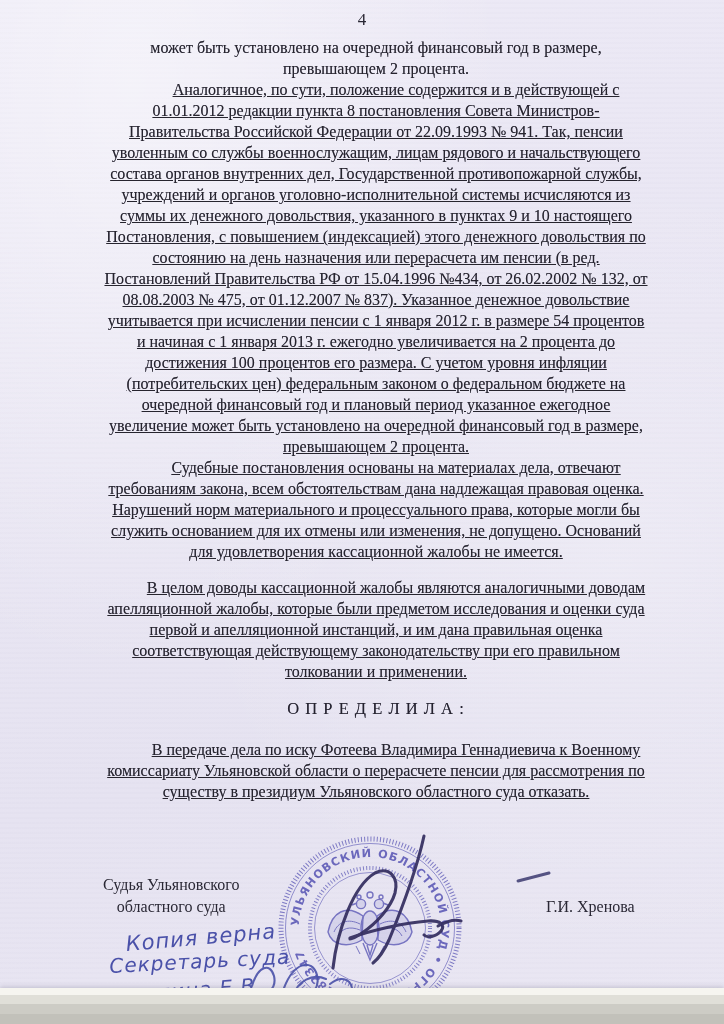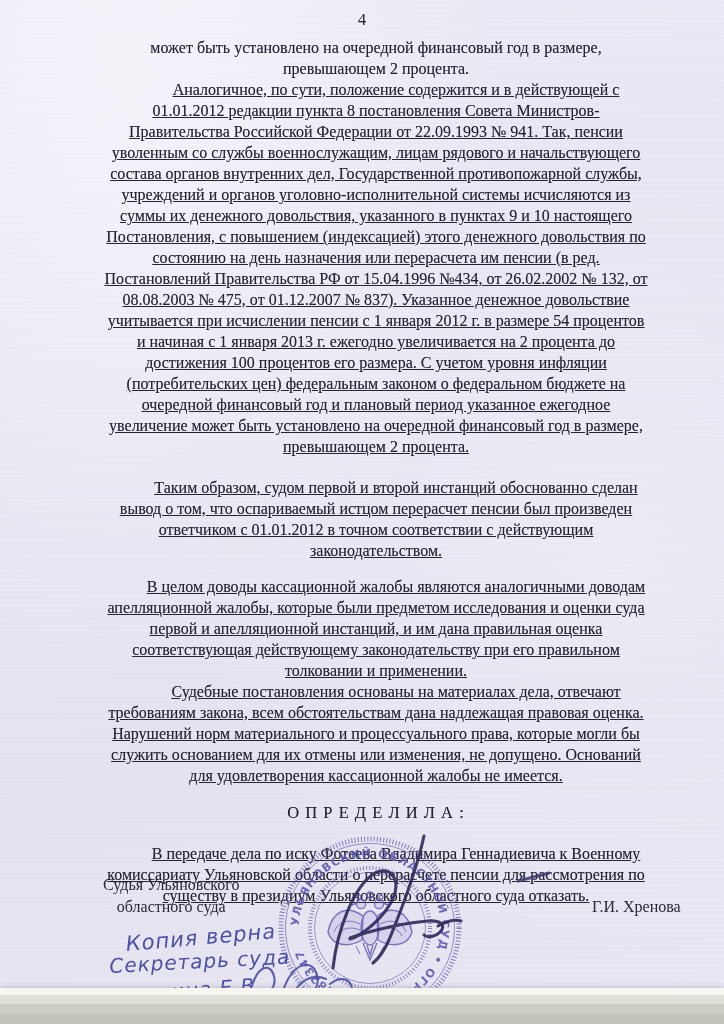--- a/index.html
+++ b/index.html
@@ -33,21 +33,21 @@
   .ruling-heading{
     margin-top:16px !important;
     text-align:center; text-indent:0 !important;
     font-size:16.5px; letter-spacing:1px; color:#24222e;
   }
   .sig-block-left{
     position:absolute; top:874px; left:103px;
     font-size:16px; line-height:22px; color:#2a2835;text-align:center;
   }
   .sig-name{
-    position:absolute; top:898px; left:592px;
+    position:absolute; top:898px; left:546px;
     font-size:16px; color:#2a2835;
   }
   .handwriting{
     position:absolute; top:920px; left:98px; width:330px;
     transform:rotate(-4deg);
     font-family:"DejaVu Sans", sans-serif;
     font-style:italic;
     color:#4a51a9;
     pointer-events:none;
   }
@@ -72,23 +72,22 @@
 </head>
 <body>
 
 <div class="page">
 
   <div class="page-number">4</div>
 
   <div class="body-text">
     <p>может быть установлено на очередной финансовый год в размере, превышающем 2 процента.</p>
     <p class="ind">Аналогичное, по сути, положение содержится и в действующей с 01.01.2012 редакции пункта 8 постановления Совета Министров-Правительства Российской Федерации от 22.09.1993 № 941. Так, пенсии уволенным со службы военнослужащим, лицам рядового и начальствующего состава органов внутренних дел, Государственной противопожарной службы, учреждений и органов уголовно-исполнительной системы исчисляются из суммы их денежного довольствия, указанного в пунктах 9 и 10 настоящего Постановления, с повышением (индексацией) этого денежного довольствия по состоянию на день назначения или перерасчета им пенсии (в ред. Постановлений Правительства РФ от 15.04.1996 №434, от 26.02.2002 № 132, от 08.08.2003 № 475, от 01.12.2007 № 837). Указанное денежное довольствие учитывается при исчислении пенсии с 1 января 2012 г. в размере 54 процентов и начиная с 1 января 2013 г. ежегодно увеличивается на 2 процента до достижения 100 процентов его размера. С учетом уровня инфляции (потребительских цен) федеральным законом о федеральном бюджете на очередной финансовый год и плановый период указанное ежегодное увеличение может быть установлено на очередной финансовый год в размере, превышающем 2 процента.</p>
-    <p class="ind gap-m">Таким образом, судом первой и второй инстанций обоснованно сделан вывод о том, что оспариваемый истцом перерасчет пенсии был произведен ответчиком с 01.01.2012 в точном соответствии с действующим законодательством.</p>
+    <p class="ind">Судебные постановления основаны на материалах дела, отвечают требованиям закона, всем обстоятельствам дана надлежащая правовая оценка. Нарушений норм материального и процессуального права, которые могли бы служить основанием для их отмены или изменения, не допущено. Оснований для удовлетворения кассационной жалобы не имеется.</p>
     <p class="ind gap-s">В целом доводы кассационной жалобы являются аналогичными доводам апелляционной жалобы, которые были предметом исследования и оценки суда первой и апелляционной инстанций, и им дана правильная оценка соответствующая действующему законодательству при его правильном толковании и применении.</p>
-    <p class="ind">Судебные постановления основаны на материалах дела, отвечают требованиям закона, всем обстоятельствам дана надлежащая правовая оценка. Нарушений норм материального и процессуального права, которые могли бы служить основанием для их отмены или изменения, не допущено. Оснований для удовлетворения кассационной жалобы не имеется.</p>
     <p class="ruling-heading">О П Р Е Д Е Л И Л А :</p>
     <p class="ind gap-m">В передаче дела по иску Фотеева Владимира Геннадиевича к Военному комиссариату Ульяновской области о перерасчете пенсии для рассмотрения по существу в президиум Ульяновского областного суда отказать.</p>
   </div>
 
   <div class="sig-block-left">
     <div>Судья Ульяновского</div>
     <div>областного суда</div>
   </div>
 
   <div class="sig-name">Г.И. Хренова</div>

